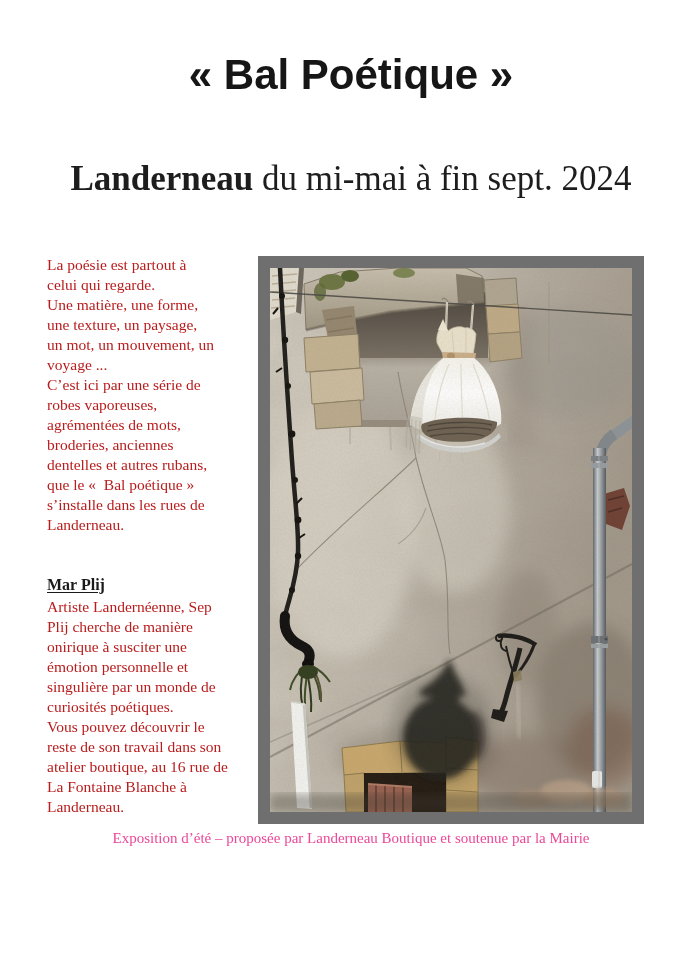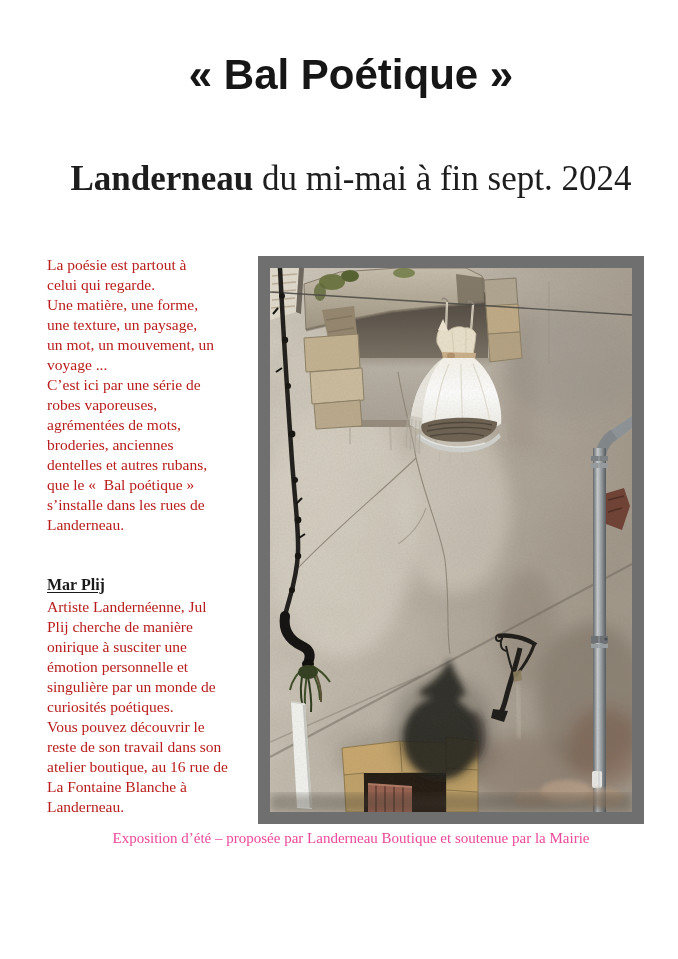--- a/index.html
+++ b/index.html
@@ -42,21 +42,21 @@
 voyage ...
 C’est ici par une série de
 robes vaporeuses,
 agrémentées de mots,
 broderies, anciennes
 dentelles et autres rubans,
 que le «  Bal poétique »
 s’installe dans les rues de
 Landerneau.</p>
     <p class="heading">Mar Plij</p>
-    <p class="para">Artiste Landernéenne, Jul
+    <p class="para">Artiste Landernéenne, Sep
 Plij cherche de manière
 onirique à susciter une
 émotion personnelle et
 singulière par un monde de
 curiosités poétiques.
 Vous pouvez découvrir le
 reste de son travail dans son
 atelier boutique, au 16 rue de
 La Fontaine Blanche à
 Landerneau.</p>

